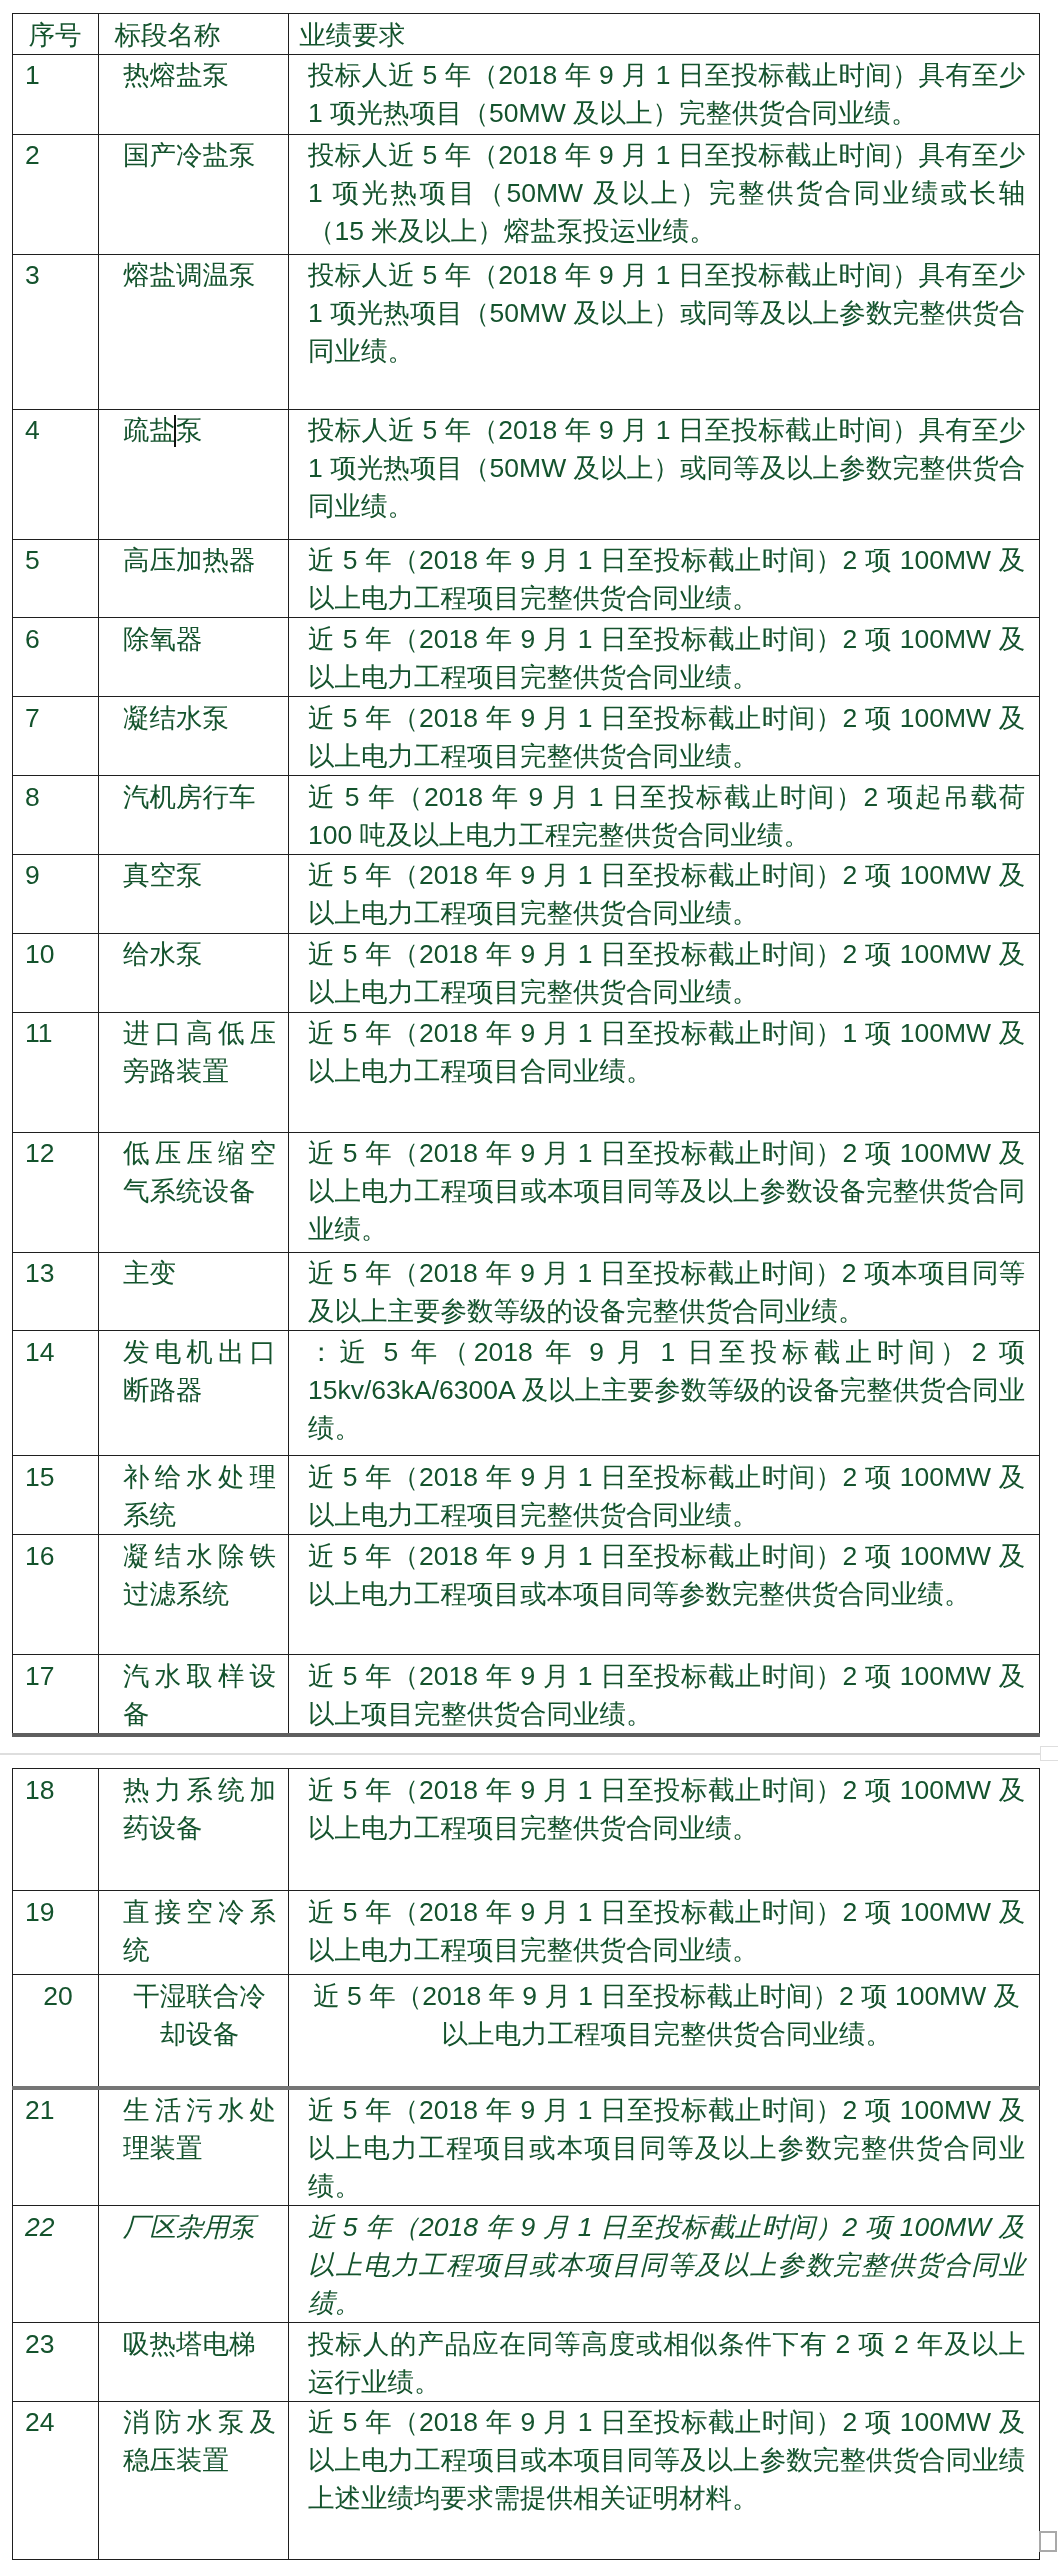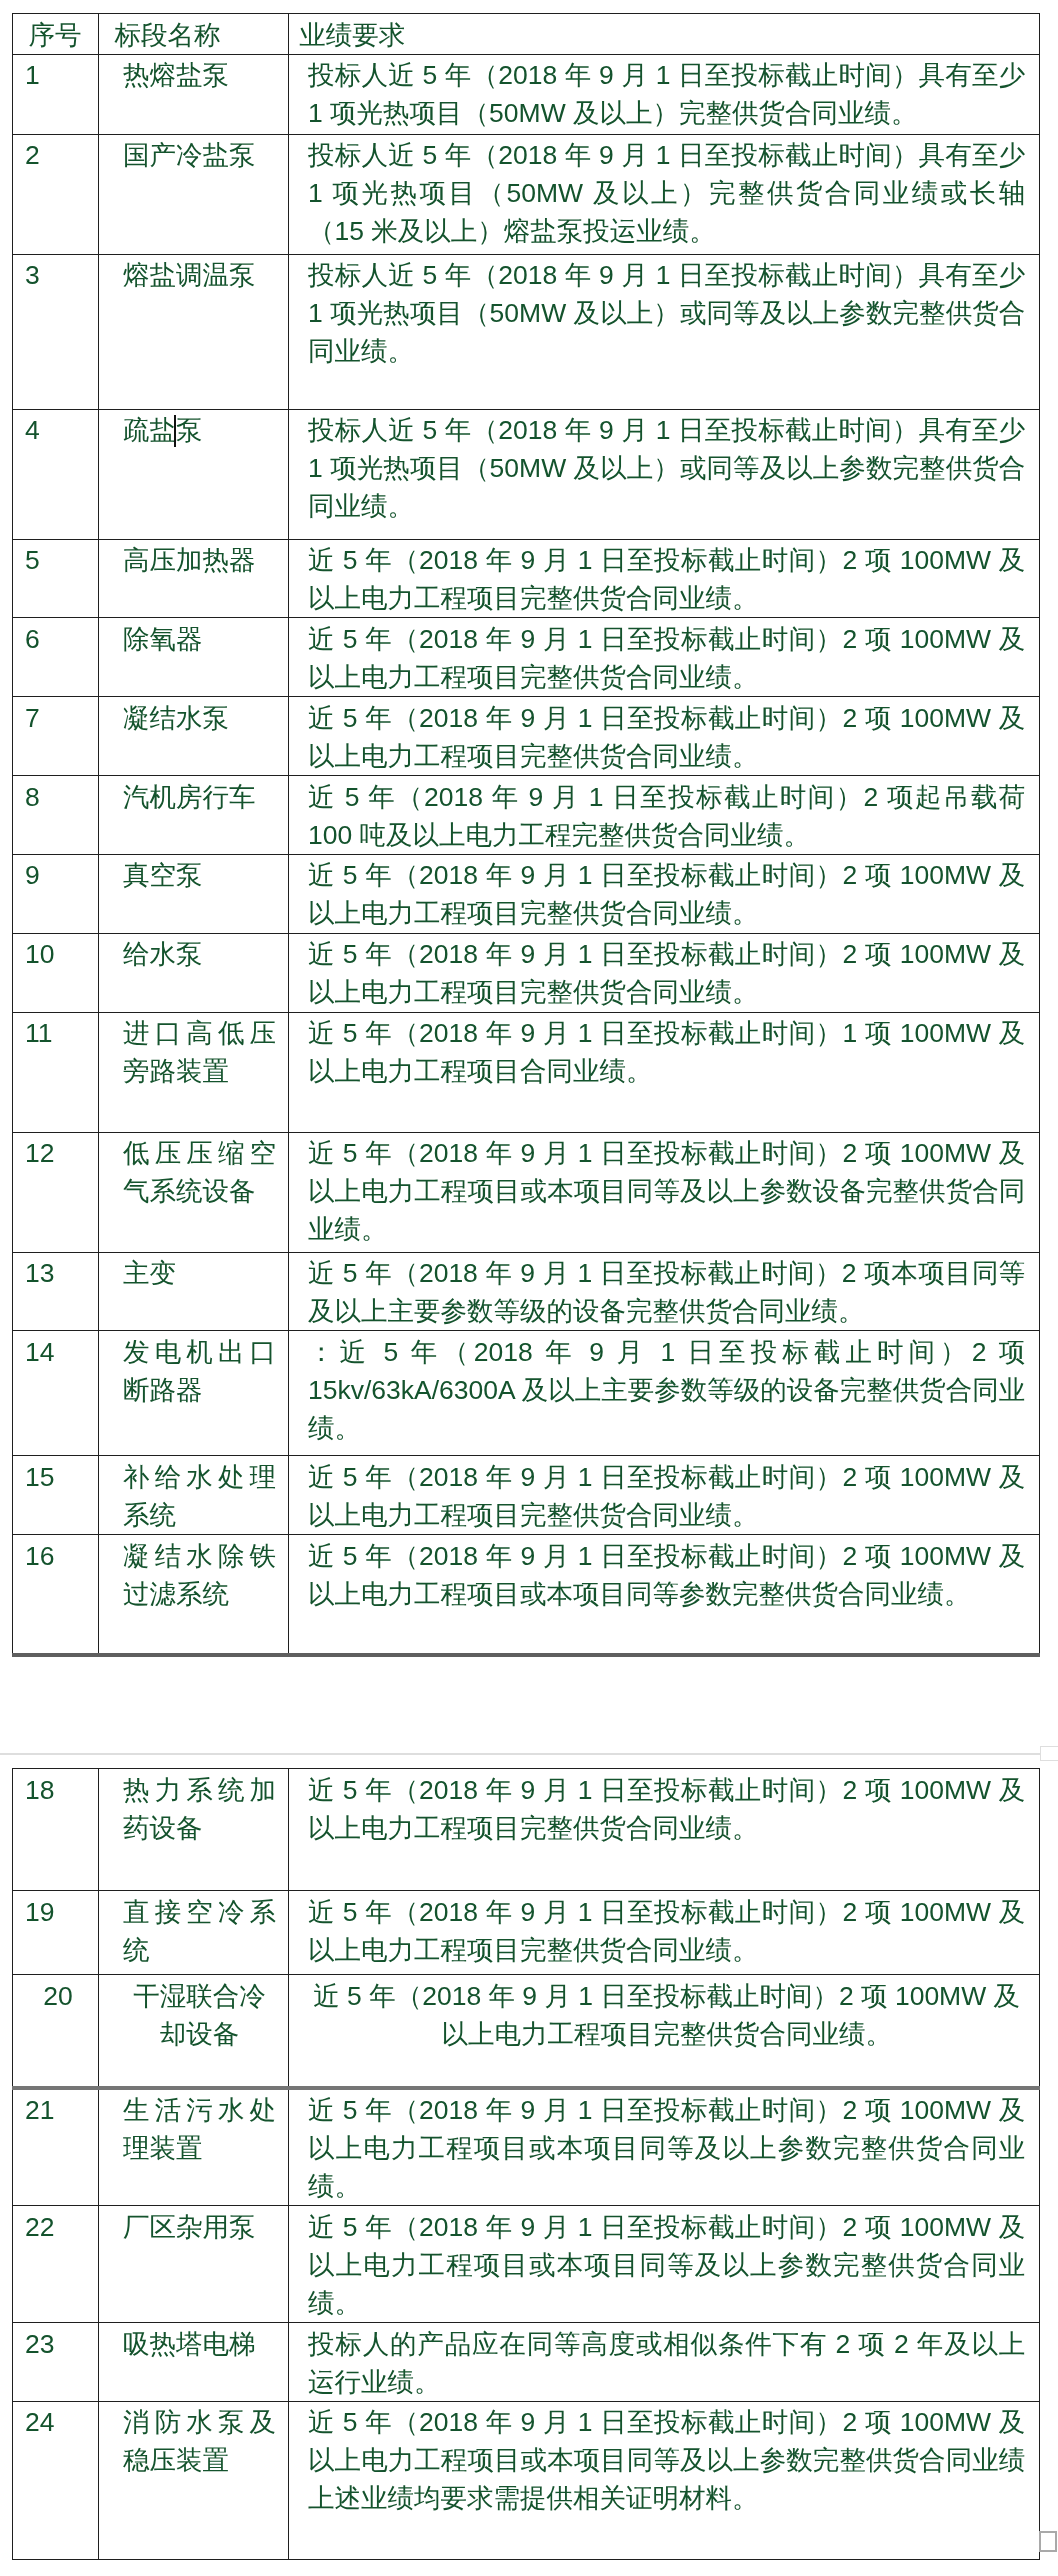--- a/index.html
+++ b/index.html
@@ -167,20 +167,25 @@
         <tr style="height: 79px;">
           <td class="no"><span>15</span></td>
           <td class="name"><span>补给水处理系统</span></td>
           <td class="req"><span>近 5 年（2018 年 9 月 1 日至投标截止时间）2 项 100MW 及以上电力工程项目完整供货合同业绩。</span></td>
         </tr>
         <tr style="height: 120px;">
           <td class="no"><span>16</span></td>
           <td class="name"><span>凝结水除铁过滤系统</span></td>
           <td class="req"><span>近 5 年（2018 年 9 月 1 日至投标截止时间）2 项 100MW 及以上电力工程项目或本项目同等参数完整供货合同业绩。</span></td>
         </tr>
+        <tr style="height: 78px;">
+          <td class="no"><span>17</span></td>
+          <td class="name"><span>汽水取样设备</span></td>
+          <td class="req"><span>近 5 年（2018 年 9 月 1 日至投标截止时间）2 项 100MW 及以上项目完整供货合同业绩。</span></td>
+        </tr>
       </tbody>
   </table>
 
   <div class="page-break-line"></div>
   <div class="page-break-box"></div>
 
   <table class="doc-table" id="table2">
     <colgroup>
       <col style="width:86px">
       <col style="width:190px">
@@ -200,21 +205,21 @@
         <tr class="thick-bottom" style="height: 113px;">
           <td class="no"><span>20</span></td>
           <td class="name"><span>干湿联合冷却设备</span></td>
           <td class="req"><span>近 5 年（2018 年 9 月 1 日至投标截止时间）2 项 100MW 及以上电力工程项目完整供货合同业绩。</span></td>
         </tr>
         <tr style="height: 111px;">
           <td class="no"><span>21</span></td>
           <td class="name"><span>生活污水处理装置</span></td>
           <td class="req"><span>近 5 年（2018 年 9 月 1 日至投标截止时间）2 项 100MW 及以上电力工程项目或本项目同等及以上参数完整供货合同业绩。</span></td>
         </tr>
-        <tr style="height: 79px;">
+        <tr style="height: 79px; font-style: italic;">
           <td class="no"><span>22</span></td>
           <td class="name"><span>厂区杂用泵</span></td>
           <td class="req"><span>近 5 年（2018 年 9 月 1 日至投标截止时间）2 项 100MW 及以上电力工程项目或本项目同等及以上参数完整供货合同业绩。</span></td>
         </tr>
         <tr style="height: 78px;">
           <td class="no"><span>23</span></td>
           <td class="name"><span>吸热塔电梯</span></td>
           <td class="req"><span>投标人的产品应在同等高度或相似条件下有 2 项 2 年及以上运行业绩。</span></td>
         </tr>
         <tr style="height: 158px;">

